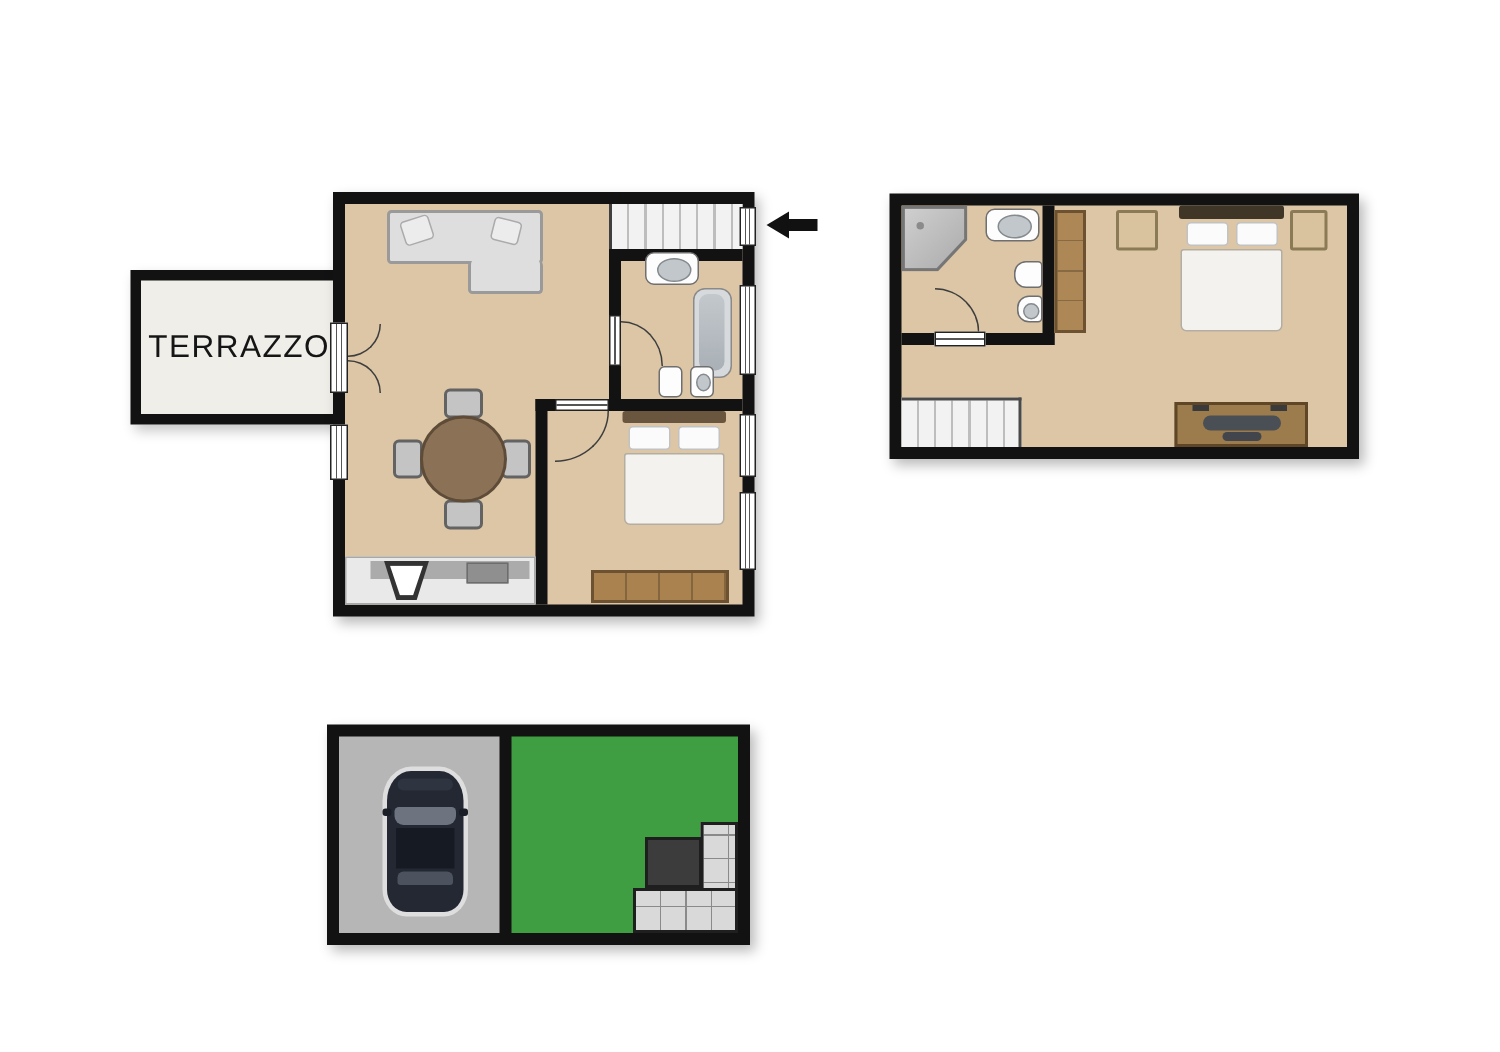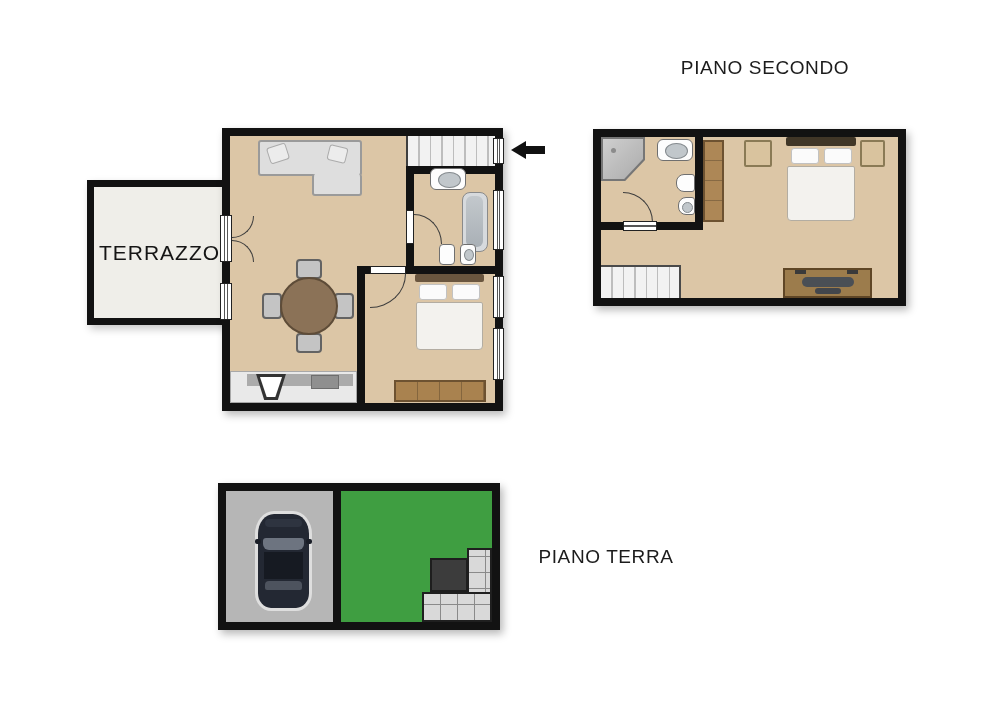--- a/index.html
+++ b/index.html
@@ -55,24 +55,22 @@
     background:var(--paving,#d9d9d9); border:2px solid #1f1f1f; box-sizing:border-box;
     background-image:repeating-linear-gradient(0deg, rgba(0,0,0,0) 0 15px, #8a8a8a 15px 16px),
                      repeating-linear-gradient(90deg, rgba(0,0,0,0) 0 16px, #8a8a8a 16px 17px);
   }
 </style>
 </head>
 <body>
 
 <div class="canvas">
 
-  <div class="flabel" style="left:675px;top:57px;width:180px;">PIANO SECONDO</div>
-  <div class="flabel" style="left:531px;top:546px;width:150px;">PIANO TERRA</div>
-
-  <div class="terrace" style="left:87px;top:180px;width:145px;height:145px;">
+
+  <div class="terrace" style="left:87px;top:180px;width:145px;height:103px;">
     <span>TERRAZZO</span>
   </div>
 
   <div class="plan" style="left:222px;top:128px;width:281px;height:283px;">
     <div class="a floorbg" style="left:8px;top:8px;width:265px;height:267px;"></div>
 
     <div class="a iwall" style="left:184px;top:38px;width:89px;height:8px;"></div>
     <div class="a iwall" style="left:184px;top:38px;width:8px;height:44px;"></div>
     <div class="a iwall" style="left:184px;top:116px;width:8px;height:30px;"></div>
     <div class="a iwall" style="left:135px;top:138px;width:13px;height:8px;"></div>

